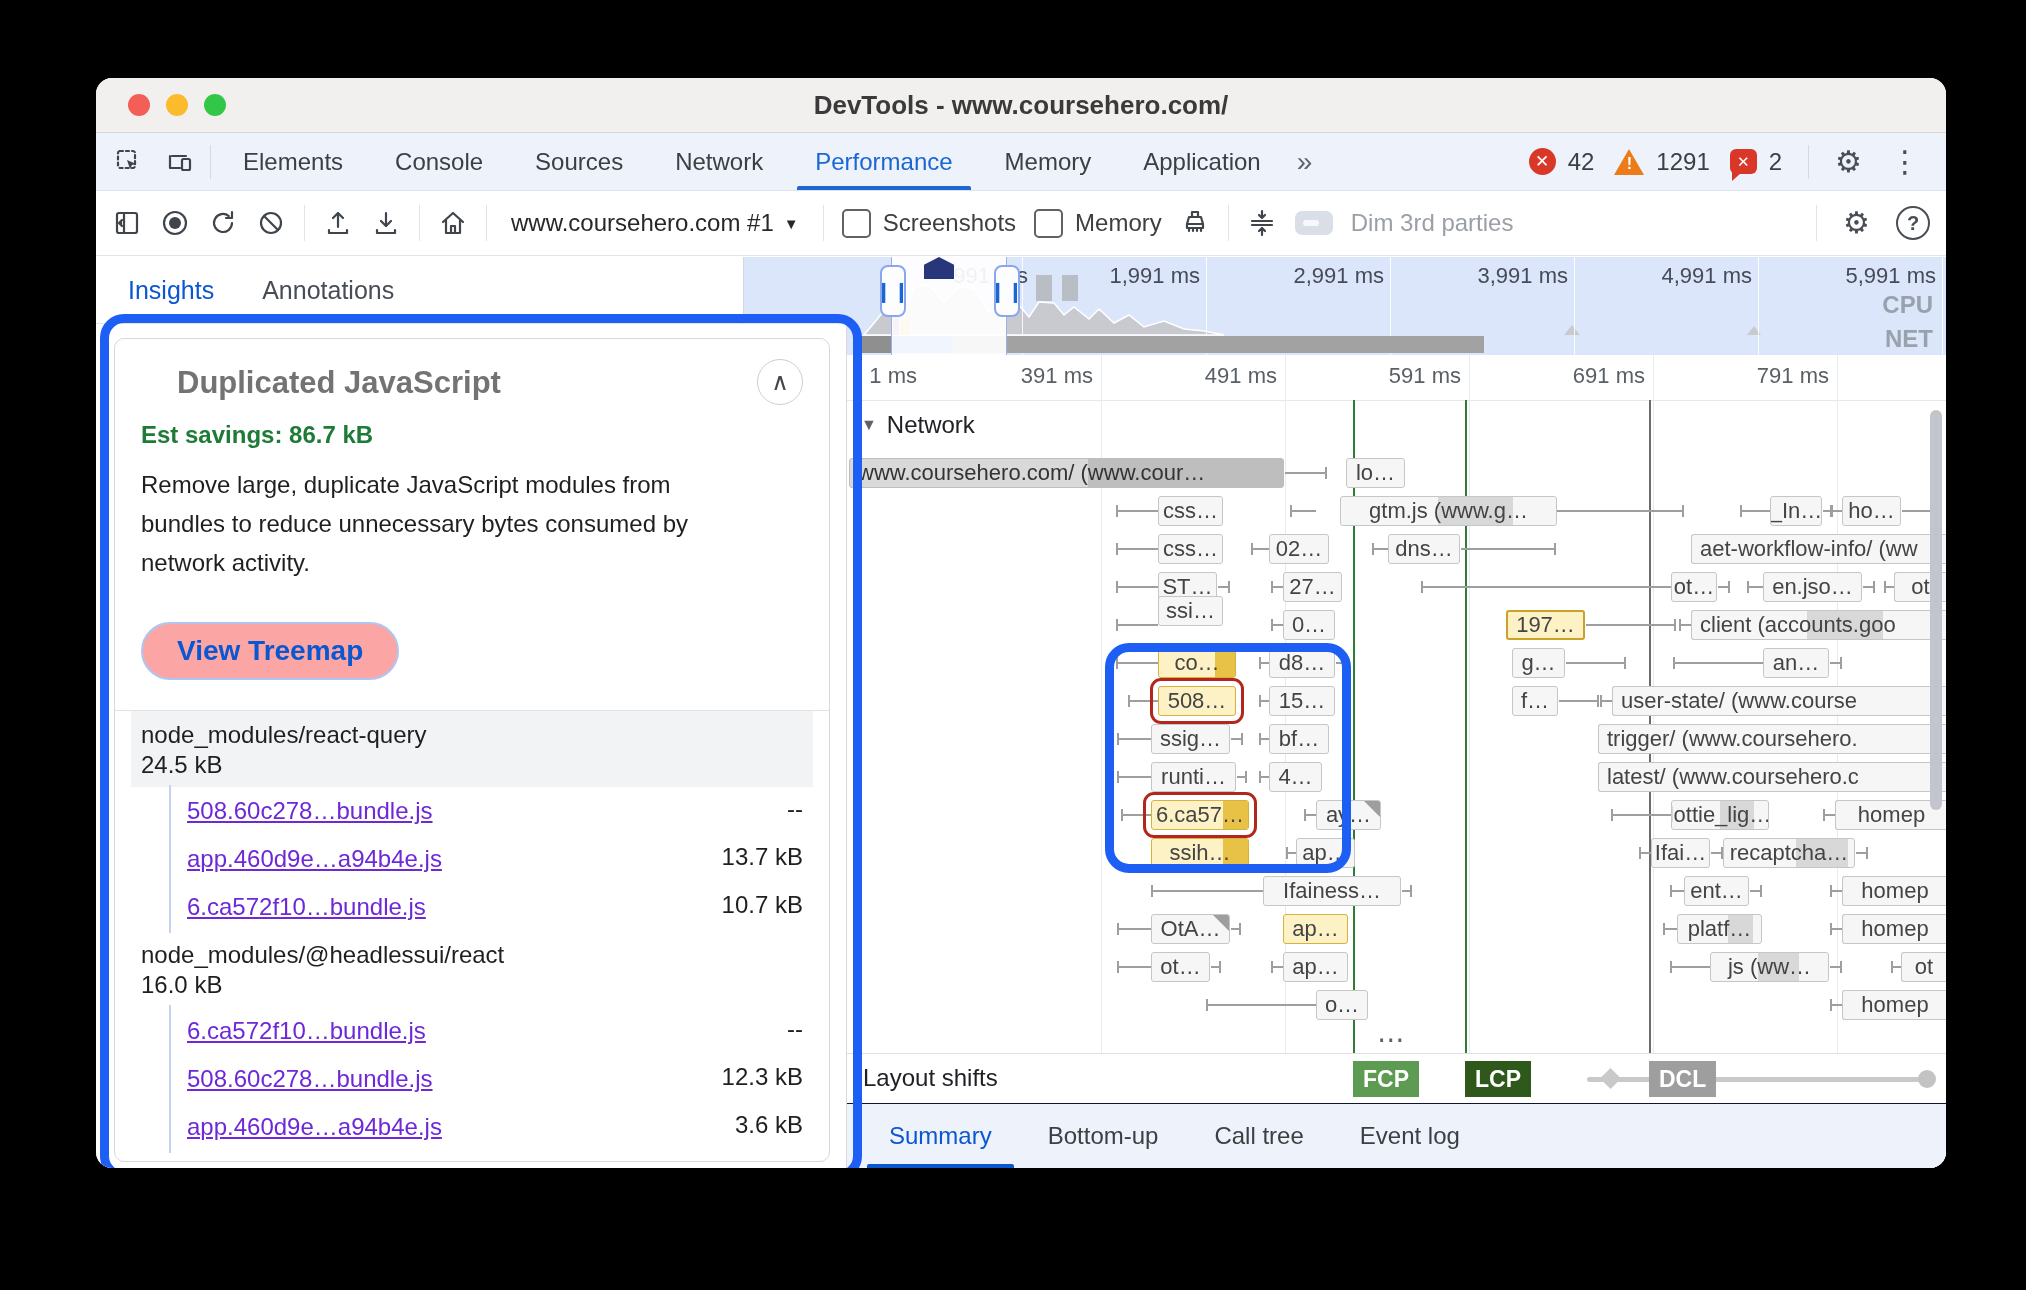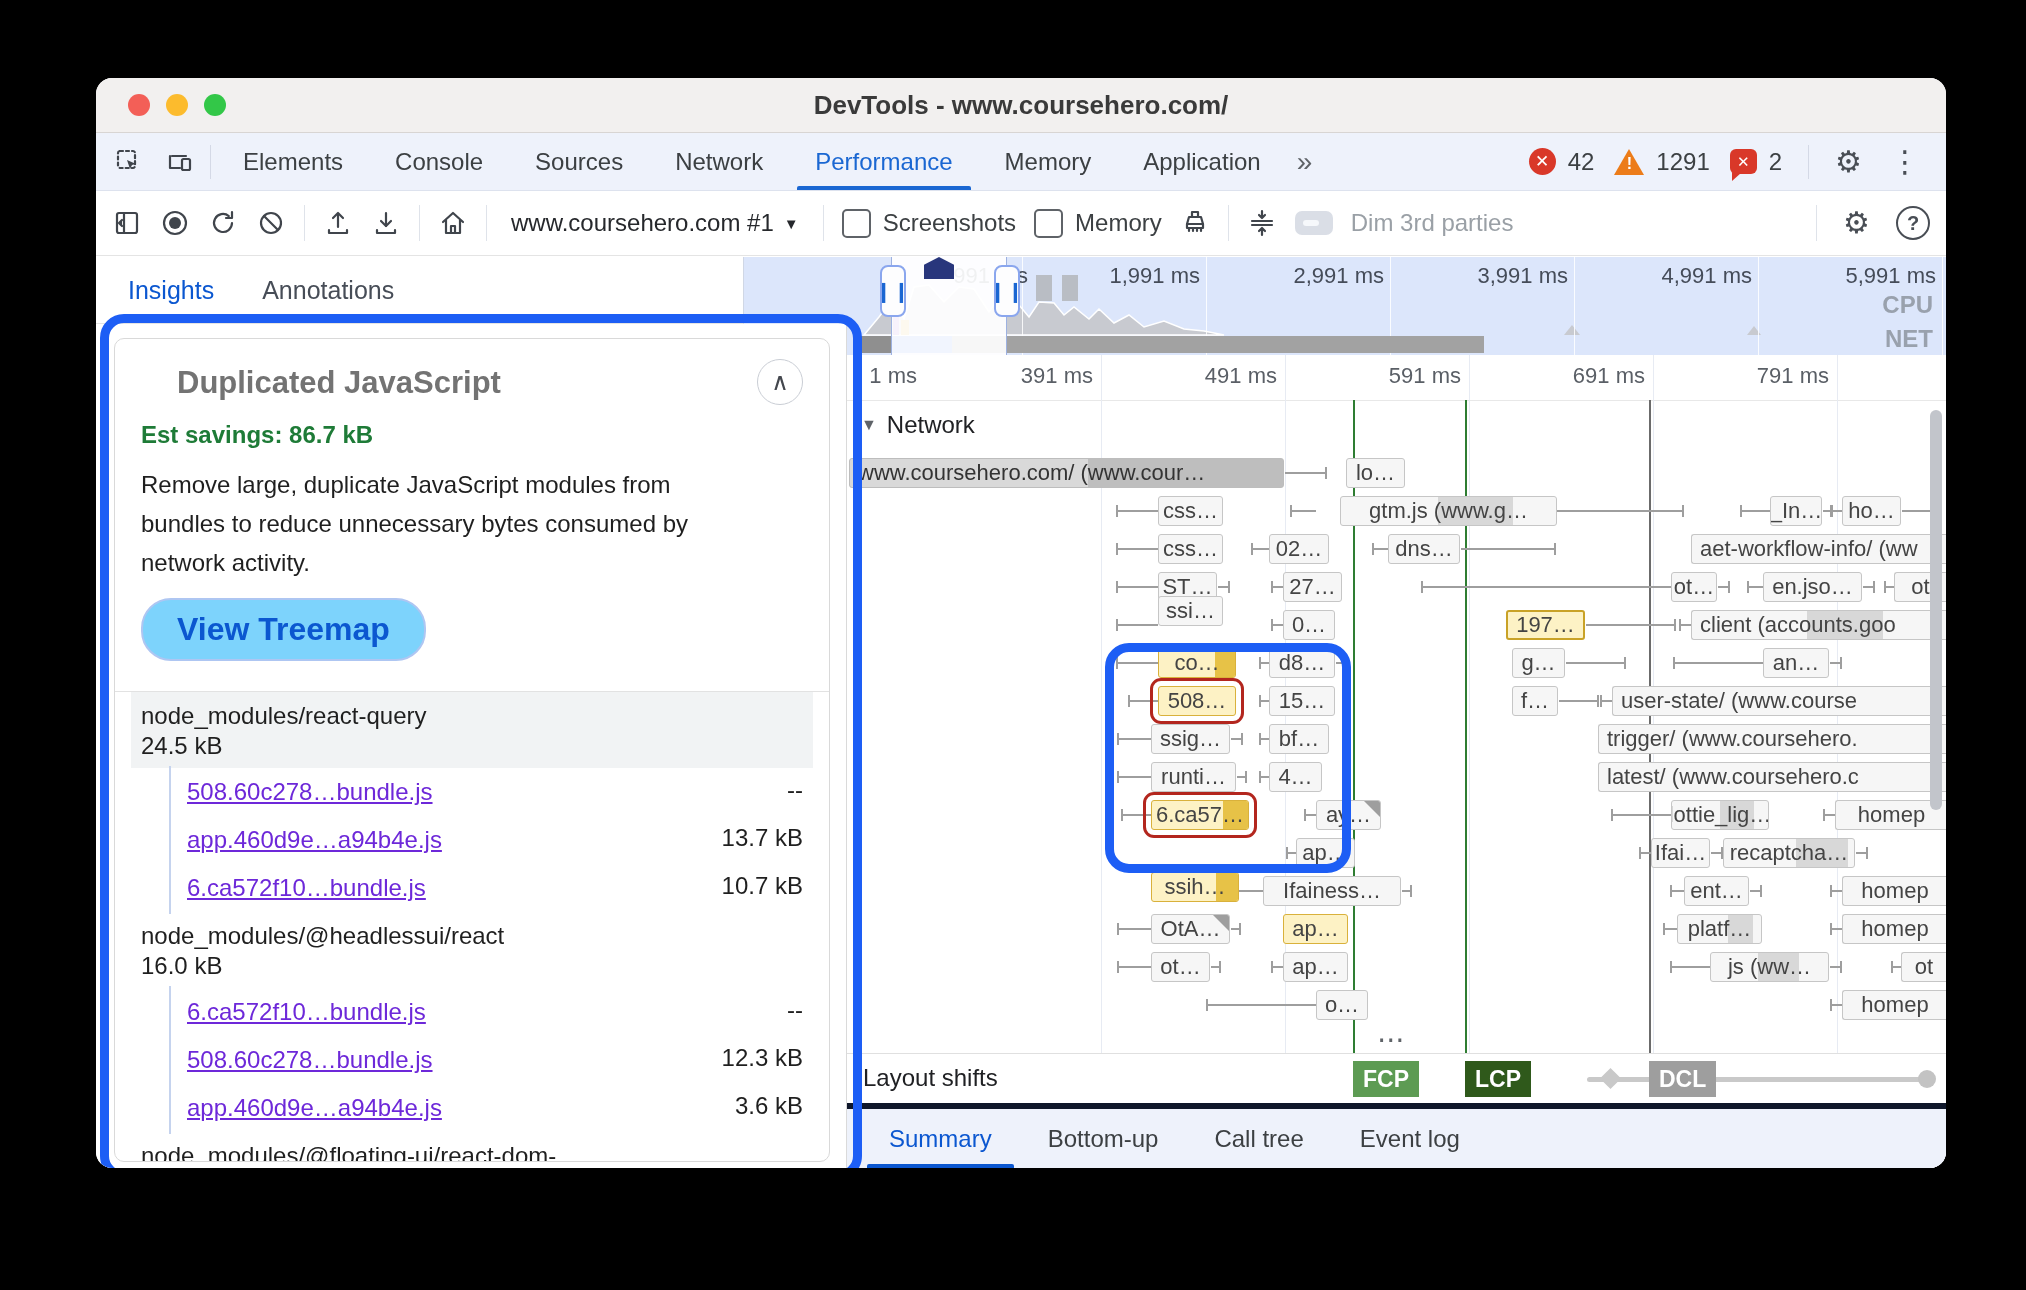--- a/index.html
+++ b/index.html
@@ -73,22 +73,22 @@
   
   .left-panel{position:absolute;left:0;top:246px;width:751px;bottom:0;background:#fff;border-right:1px solid #dadada;box-sizing:border-box;}
   .card{position:absolute;left:18px;top:14px;width:716px;height:824px;border:1px solid #d9d9d9;border-radius:10px;
     padding:26px 26px 0 26px;box-sizing:border-box;overflow:hidden;}
   .card-title-row{display:flex;align-items:flex-start;justify-content:space-between;}
   .card-title{font-size:31px;font-weight:700;color:#737373;margin-left:36px;}
   .chev-btn{width:44px;height:44px;border:1px solid #c9cdd4;border-radius:50%;display:flex;align-items:center;justify-content:center;
     font-size:24px;color:#44474e;margin-top:-6px;}
   .savings{font-size:24px;font-weight:700;color:#1e7b37;margin-top:16px;}
   .desc{font-size:24px;color:#1f1f1f;line-height:39px;margin-top:16px;max-width:604px;}
-  .treemap-btn{display:inline-block;margin-top:16px;border:2px solid #aec6f2;border-radius:30px;padding:11px 34px;
-    font-size:32px;font-weight:700;color:#0b57d0;background:#7dd3fc;}
+  .treemap-btn{display:inline-block;margin-top:40px;border:2px solid #aec6f2;border-radius:30px;padding:11px 34px;
+    font-size:28px;font-weight:700;color:#0b57d0;background:#fca5a5;}
   .card-hr{height:1px;background:#e2e2e2;margin:30px -26px 0 -26px;}
   .tbl-head{display:flex;justify-content:space-between;font-size:24px;font-weight:700;color:#1f1f1f;margin:22px 0 10px 0;}
   .trow{display:flex;justify-content:space-between;align-items:flex-start;font-size:24px;color:#1f1f1f;
     padding:8px 0;margin:0 -10px;padding-left:10px;padding-right:10px;}
   .trow.group{background:transparent;flex-direction:column;}
   .trow.group.shade{background:#f1f3f4;}
   .trow .src{max-width:470px;line-height:32px;}
   .trow.link .src{margin-left:46px;position:relative;color:#6d28d9;text-decoration:underline;}
   .trow.link .src::before{content:"";position:absolute;left:-18px;top:-10px;bottom:-10px;width:2px;background:#c5d3ee;}
   .trow .val{color:#1f1f1f;white-space:nowrap;}
@@ -117,21 +117,21 @@
   .wh::before{content:"";position:absolute;top:-5px;width:2px;height:12px;background:#9e9e9e;}
   .wh.L::before{left:0;}  .wh.R::before{right:0;}
   .ellipsis{position:absolute;font-size:28px;color:#5f6368;letter-spacing:3px;}
   .ls-row{position:absolute;left:0;right:0;top:698px;height:50px;border-top:1px solid #e0e0e0;border-bottom:1px solid #e0e0e0;background:#fff;}
   .ls-label{position:absolute;left:16px;top:10px;font-size:24px;color:#202124;}
   .mk{position:absolute;top:7px;height:36px;padding:0 10px;color:#fff;font-size:23px;font-weight:700;
     display:flex;align-items:center;z-index:4;}
   .dcl-line{position:absolute;top:23px;height:5px;background:#c9c9c9;border-radius:3px;z-index:1;}
   .dcl-cap{position:absolute;top:16px;width:18px;height:18px;border-radius:9px;background:#c3c3c3;z-index:1;}
   .dcl-diamond{position:absolute;top:17px;width:15px;height:15px;background:#c9c9c9;transform:rotate(45deg);z-index:1;}
-  .btabs{position:absolute;left:0;right:0;top:748px;bottom:0;background:#eef2fb;border-top:6px solid #0f172a;
+  .btabs{position:absolute;left:0;right:0;top:748px;bottom:0;background:#eef2fb;border-top:1px solid #0f172a;
     display:flex;align-items:stretch;padding-left:14px;}
   .btab{display:flex;align-items:center;padding:0 28px;font-size:24px;color:#3c4043;position:relative;}
   .btab.selected{color:#0b57d0;}
   .btab.selected::after{content:"";position:absolute;left:6px;right:6px;bottom:0;height:4px;background:#0b57d0;border-radius:2px 2px 0 0;}
   .vscroll{position:absolute;right:4px;top:55px;width:12px;height:400px;border-radius:6px;background:#c2c5cb;z-index:6;}
   
   .anno{position:absolute;border:9px solid #1d5ef5;border-radius:24px;pointer-events:none;z-index:50;}
 </style>
 </head>
 <body>
@@ -537,21 +537,21 @@
         </div>
         <div class="wh L" style="left: 764px; width: 60px; top: 359px;"></div>
         <div class="bar" style="left: 824px; width: 98px; top: 345px;">
           <div class="seg" style="left: 50%; width: 35%;"></div>
           <span class="lbl">lottie_lig…</span>
         </div>
         <div class="wh L" style="left: 976px; width: 12px; top: 359px;"></div>
         <div class="bar clip" style="left: 988px; width: 112px; top: 345px;">
           <span class="lbl">homep</span>
         </div>
-        <div class="bar yellow" style="left: 304px; width: 88px; top: 383px; margin-top: 34px;">
+        <div class="bar yellow" style="left: 304px; width: 98px; top: 383px;">
           <div class="seg2"></div>
           <span class="lbl">ssih…</span>
         </div>
         <div class="wh L" style="left: 439px; width: 10px; top: 397px;"></div>
         <div class="bar" style="left: 449px; width: 59px; top: 383px;">
           <span class="lbl">ap…</span>
         </div>
         <div class="wh L" style="left: 792px; width: 12px; top: 397px;"></div>
         <div class="wh R" style="left: 864px; width: 12px; top: 397px;"></div>
         <div class="bar" style="left: 804px; width: 59px; top: 383px;">

